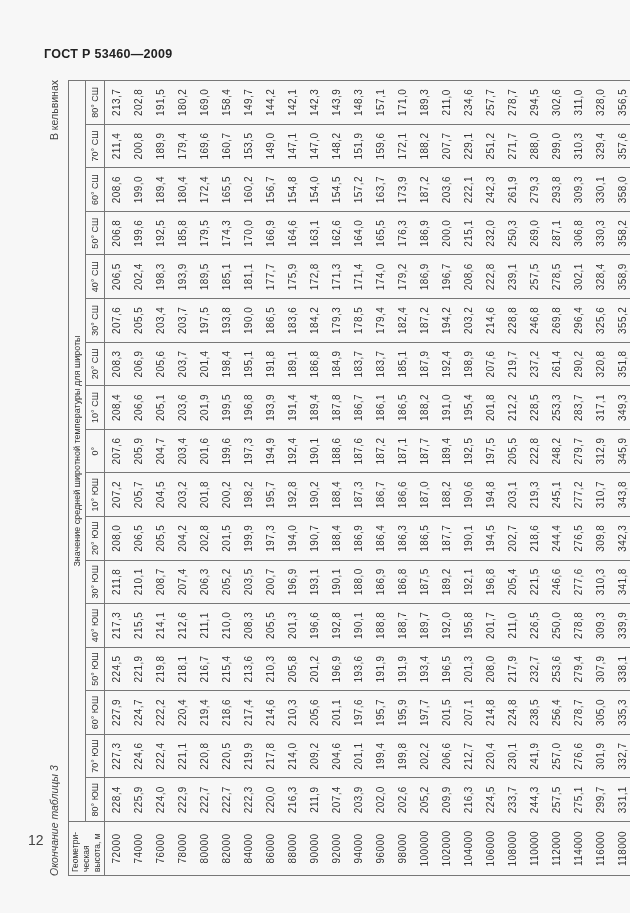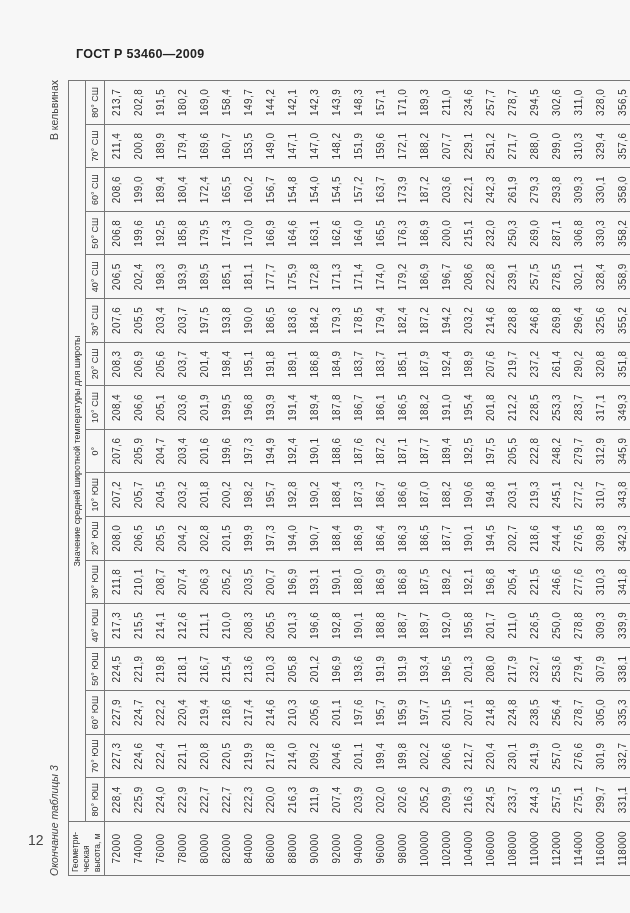--- a/index.html
+++ b/index.html
@@ -8,21 +8,20 @@
     background: #f7f7f7;
     position: relative; overflow: hidden;
     font-family: "Liberation Sans", sans-serif;
     color: #333;
   }
   .doc-header {
     position: absolute; left: 44px; top: 47px;
     font-family: "Liberation Sans", sans-serif;
     font-weight: bold; font-size: 12.5px; letter-spacing: 0.3px;
     color: #222;
-    margin-left: 32px;
   }
   .page-number {
     position: absolute; left: 28px; top: 832px;
     font-size: 14px; color: #444;
   }
   
   .rotated {
     position: absolute;
     left: 42px; top: 876px;
     width: 796px; height: 540px;

